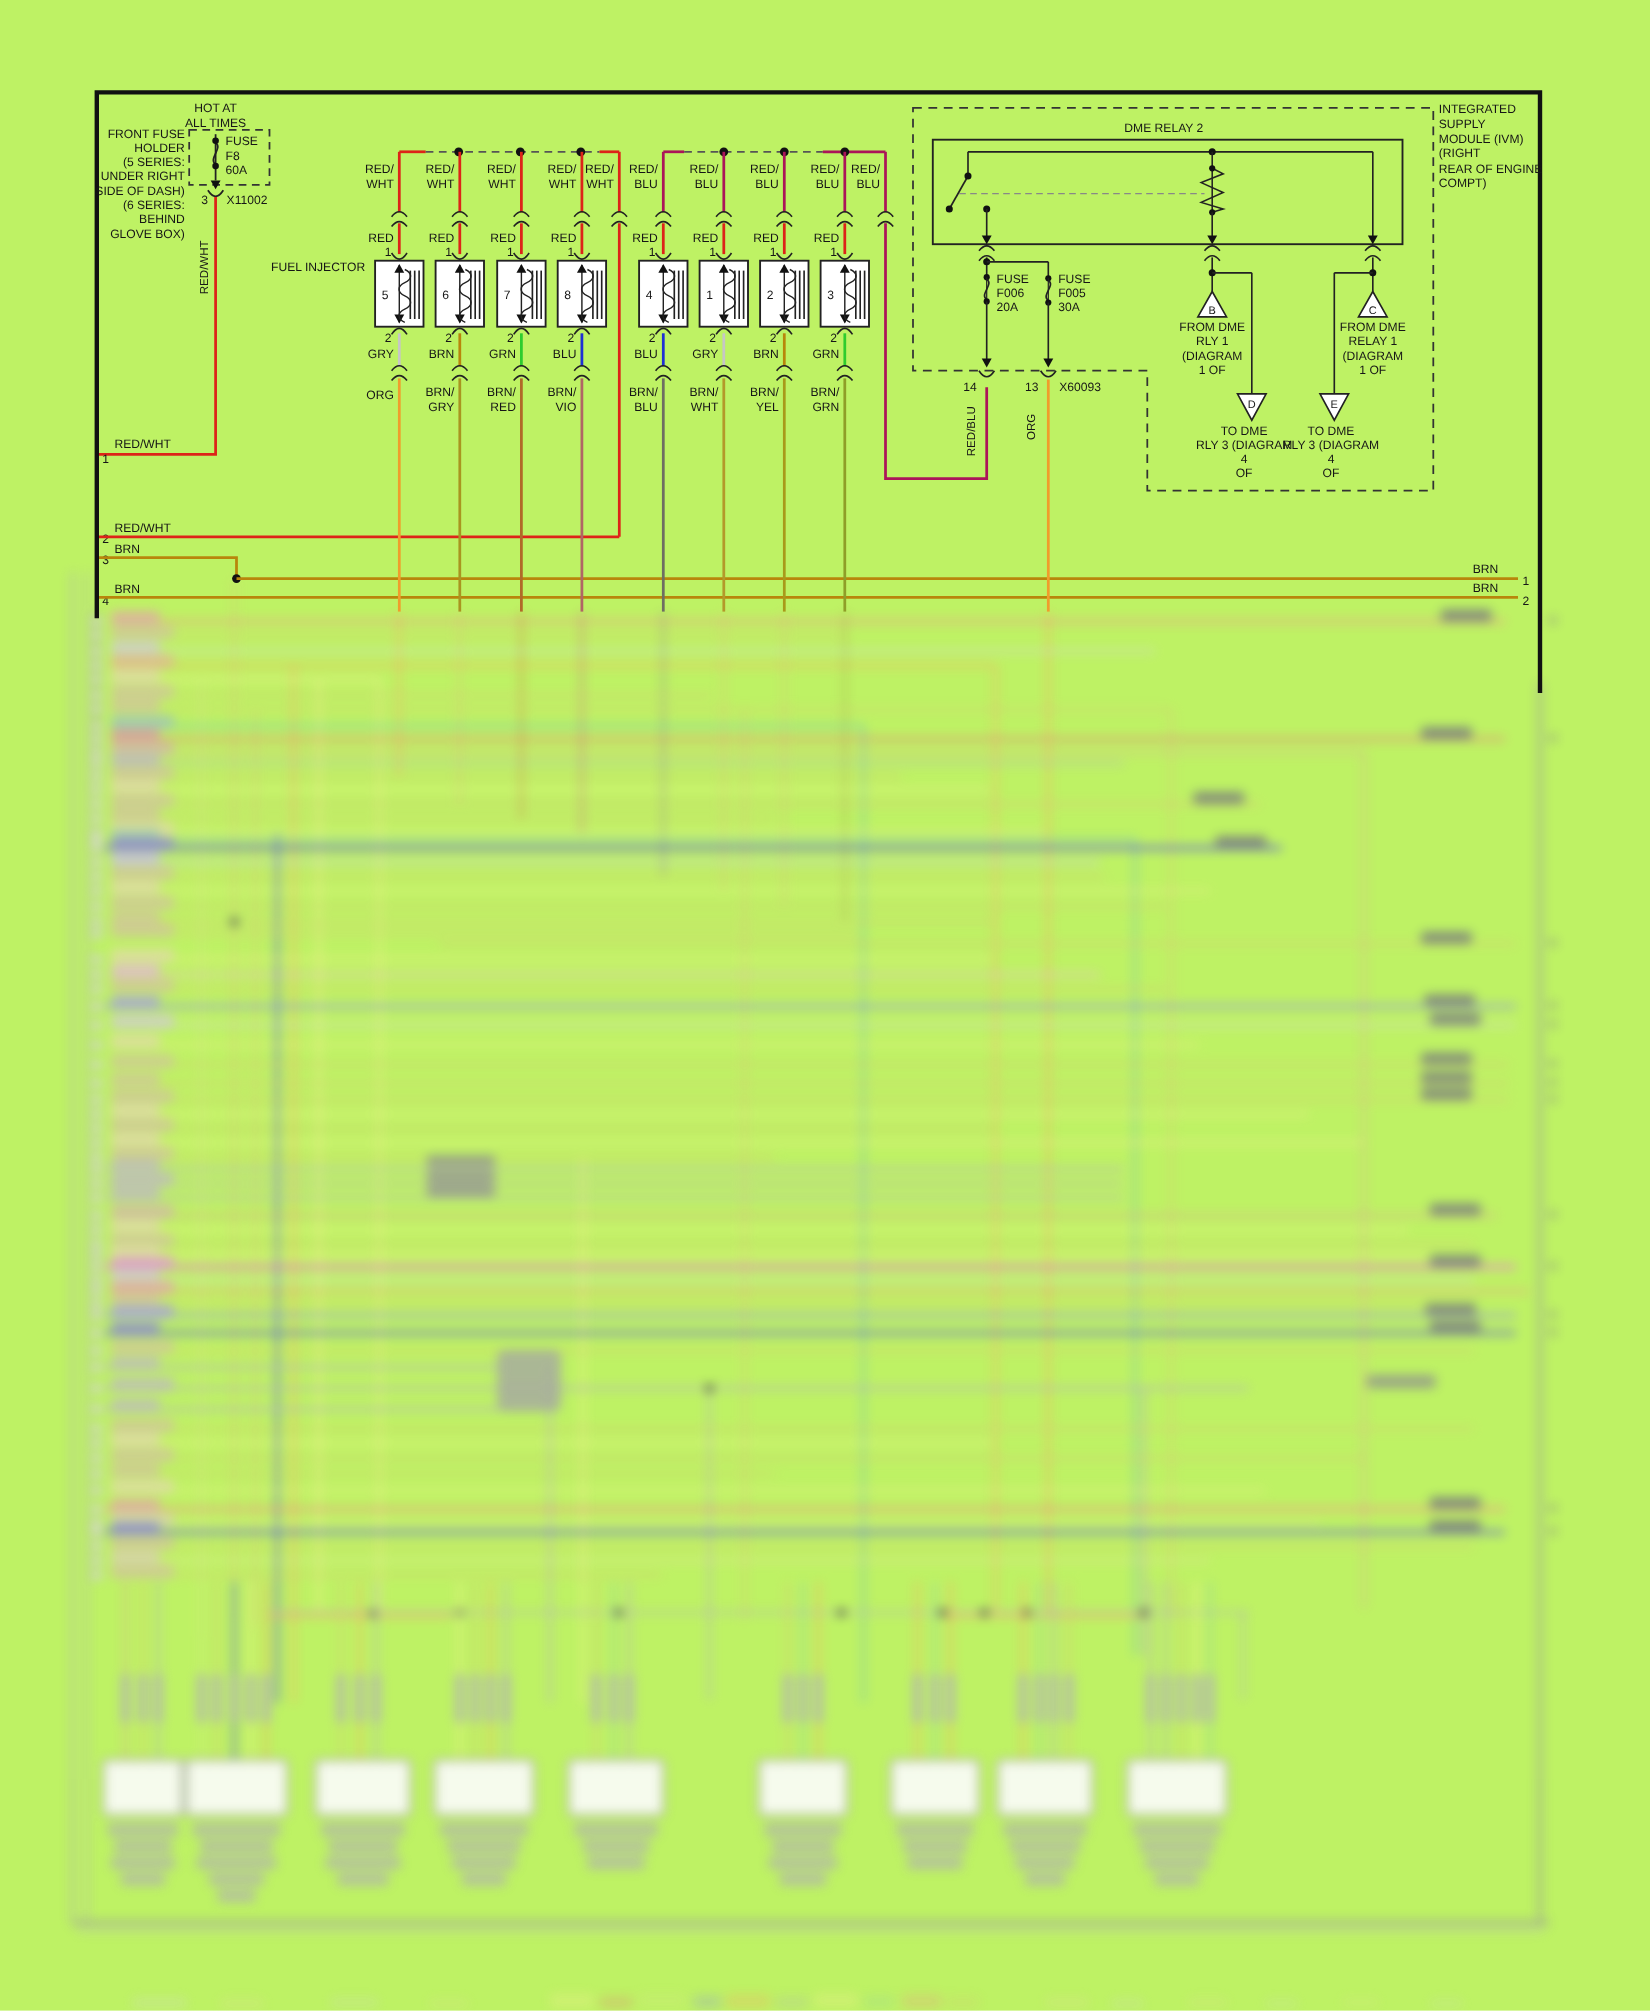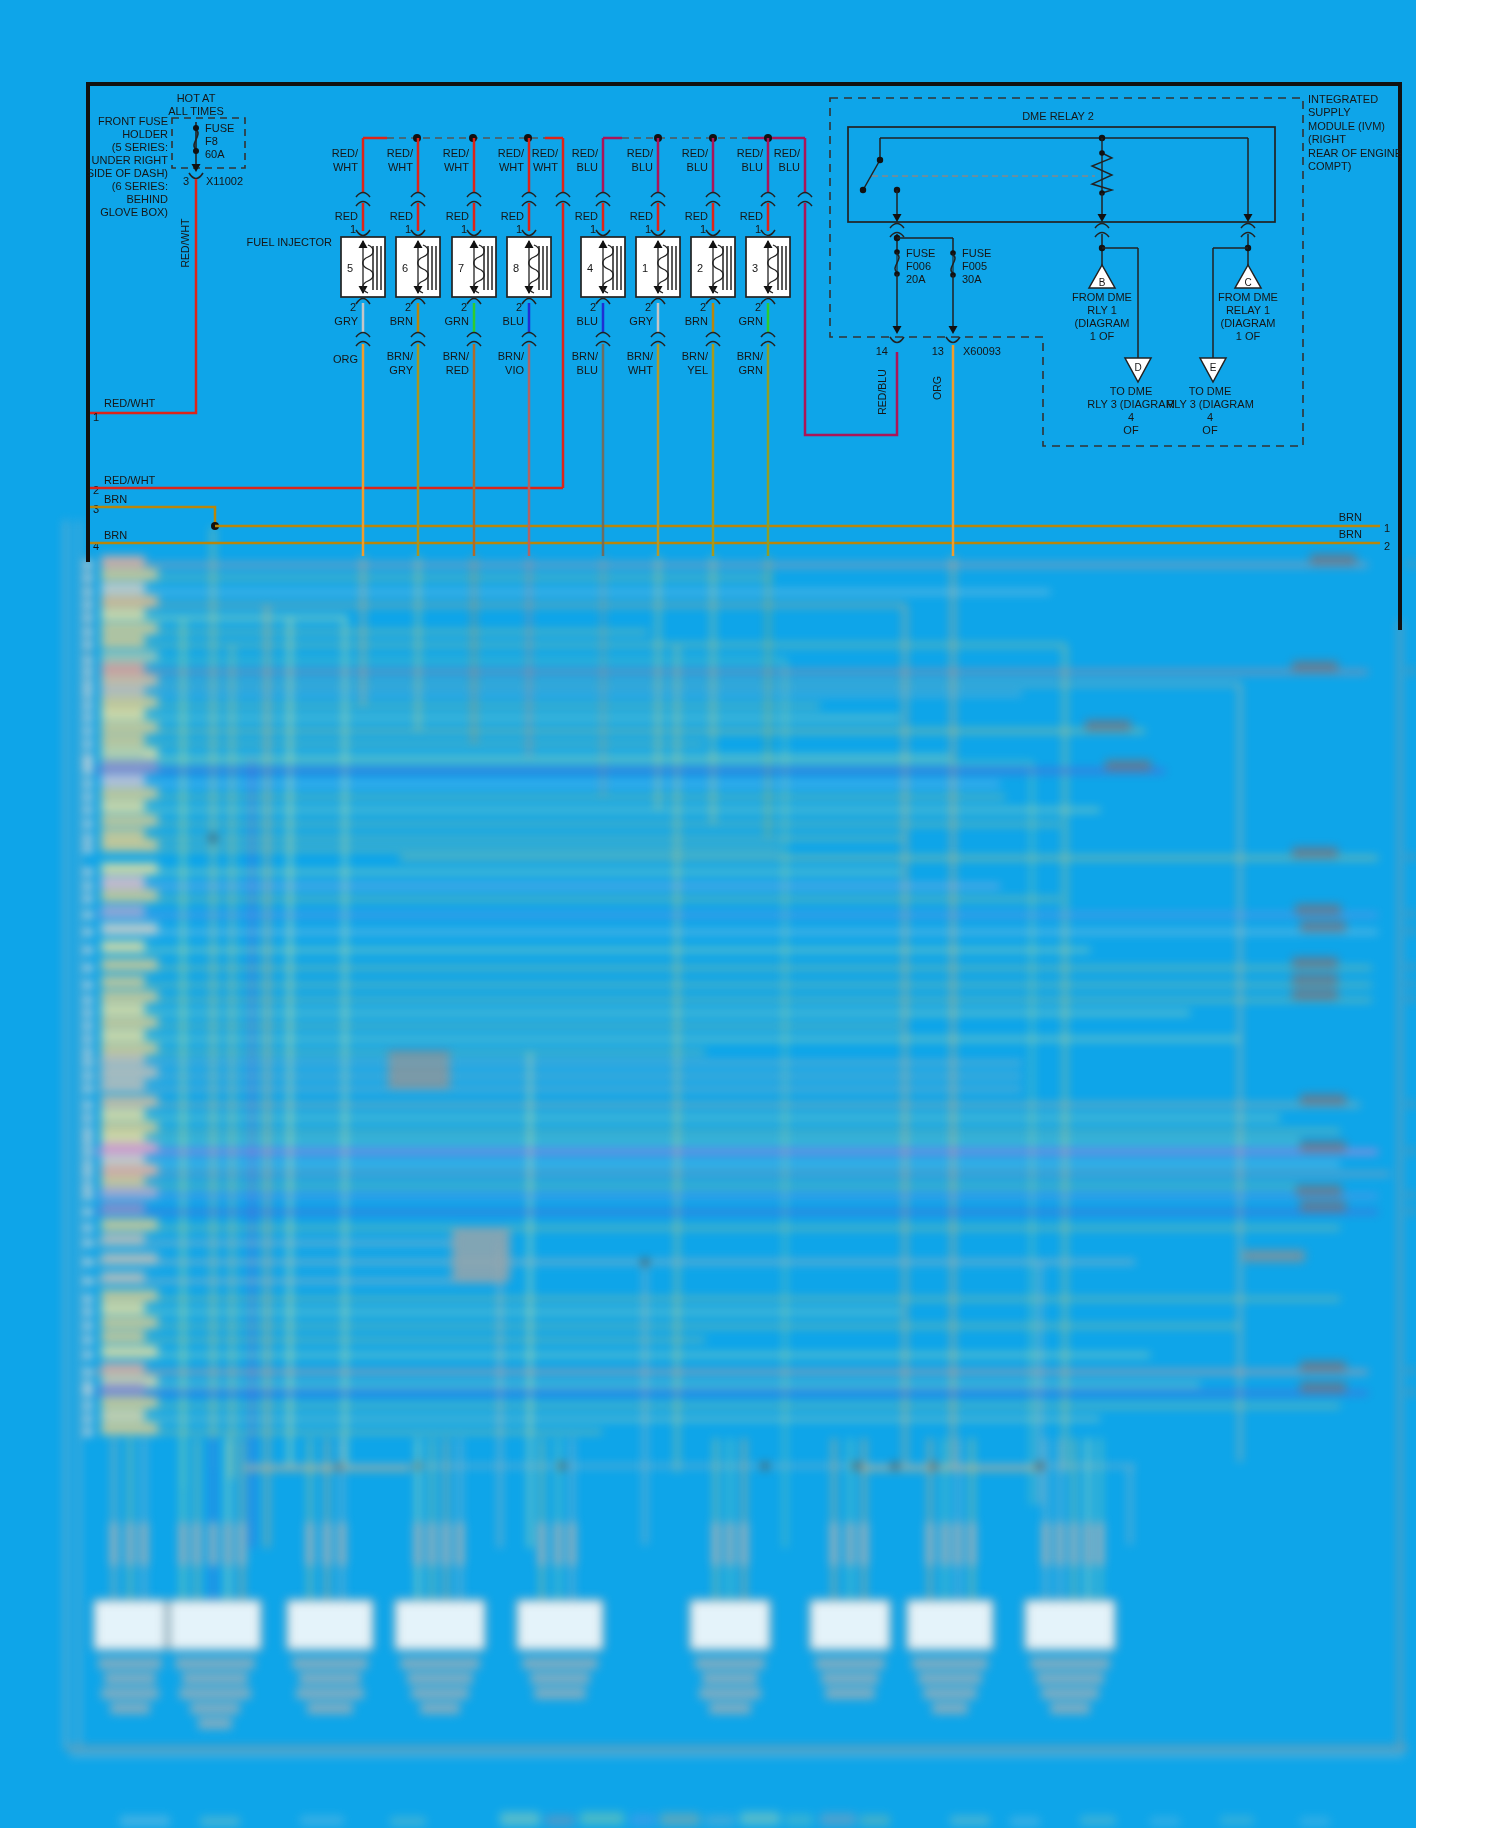--- a/index.html
+++ b/index.html
@@ -1,17 +1,17 @@
 <!DOCTYPE html>
 <html><head>
 <meta charset="utf-8">
 <style>
   html,body{margin:0;padding:0;background:#fff;}
-  .page{position:relative;width:1388px;height:1828px;background:#0ea5e9;overflow:hidden;
-        font-family:"Liberation Sans",sans-serif;padding-left:28px;}
+  .page{position:relative;width:1500px;height:1828px;background:#bef264;overflow:hidden;
+        font-family:"Liberation Sans",sans-serif;}
   .blurwrap{position:absolute;left:0;top:0;width:1500px;height:1828px;z-index:1;
             filter:blur(5px);opacity:.9;}
   svg.sharp{position:absolute;left:0;top:0;z-index:2;}
   text{font-family:"Liberation Sans",sans-serif;font-size:11px;fill:#161616;}
   .vt{font-size:10.5px;}
   .tri{font-size:10px;}
 </style>
 </head>
 <body>
 

